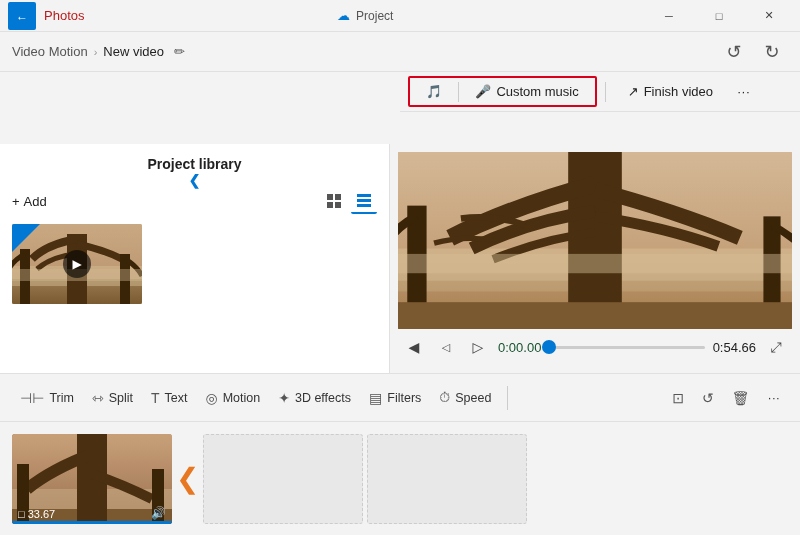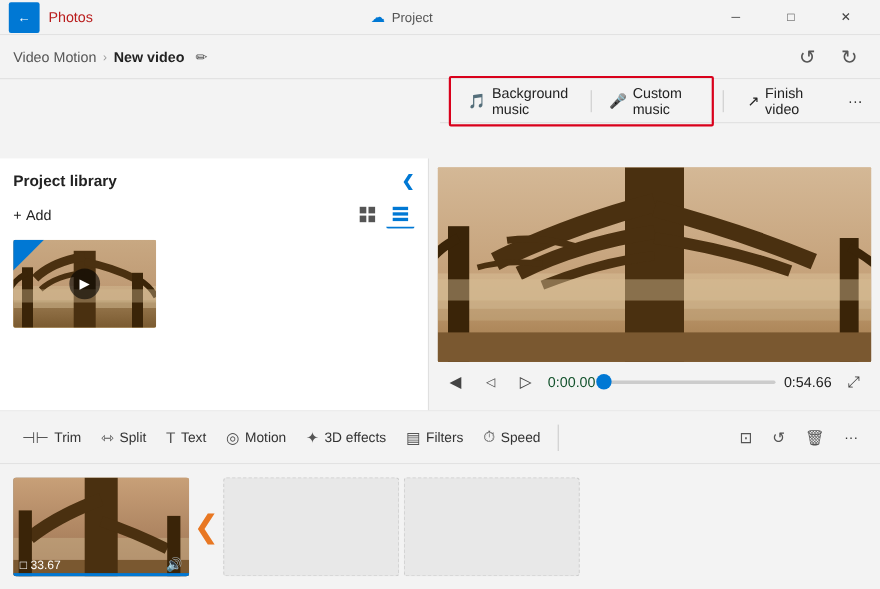--- a/index.html
+++ b/index.html
@@ -85,21 +85,21 @@
     }
     .breadcrumb-item {
       color: #555;
       font-size: 13px;
       cursor: pointer;
     }
     .breadcrumb-sep { color: #999; font-size: 11px; }
     .breadcrumb-current {
       color: #222;
       font-size: 13px;
-      font-weight: 700;
+      font-weight: 400;
     }
     .edit-icon {
       color: #555;
       font-size: 13px;
       cursor: pointer;
       margin-left: 4px;
     }
     .breadcrumb-spacer { flex: 1; }
     .history-btn {
       width: 32px;
@@ -180,21 +180,22 @@
       width: 390px;
       background: white;
       border-right: 1px solid #e0e0e0;
       padding: 12px;
       flex-shrink: 0;
     }
     .library-header {
       display: flex;
       align-items: center;
       justify-content: space-between;
-      margin-bottom: 10px;
+      margin-bottom: 0;
+      flex-direction: column;
     }
     .library-title {
       font-weight: 600;
       font-size: 14px;
       color: #222;
     }
     .collapse-btn {
       color: #0078d4;
       font-size: 14px;
       cursor: pointer;
@@ -484,21 +485,20 @@
   <span class="edit-icon">✏</span>
   <div class="breadcrumb-spacer"></div>
   <div class="history-btn" style="font-size:18px;">↺</div>
   <div class="history-btn" style="font-size:18px;">↻</div>
 </div>
 
 <div class="audio-toolbar">
   <div class="audio-toolbar-inner">
     <div class="audio-btn">
       <span>🎵</span>
-      <span>Background music</span>
     </div>
     <div class="audio-divider"></div>
     <div class="audio-btn">
       <span>🎤</span>
       <span>Custom music</span>
     </div>
   </div>
   <div class="audio-divider"></div>
   <div class="finish-btn">
     <span>↗</span>

